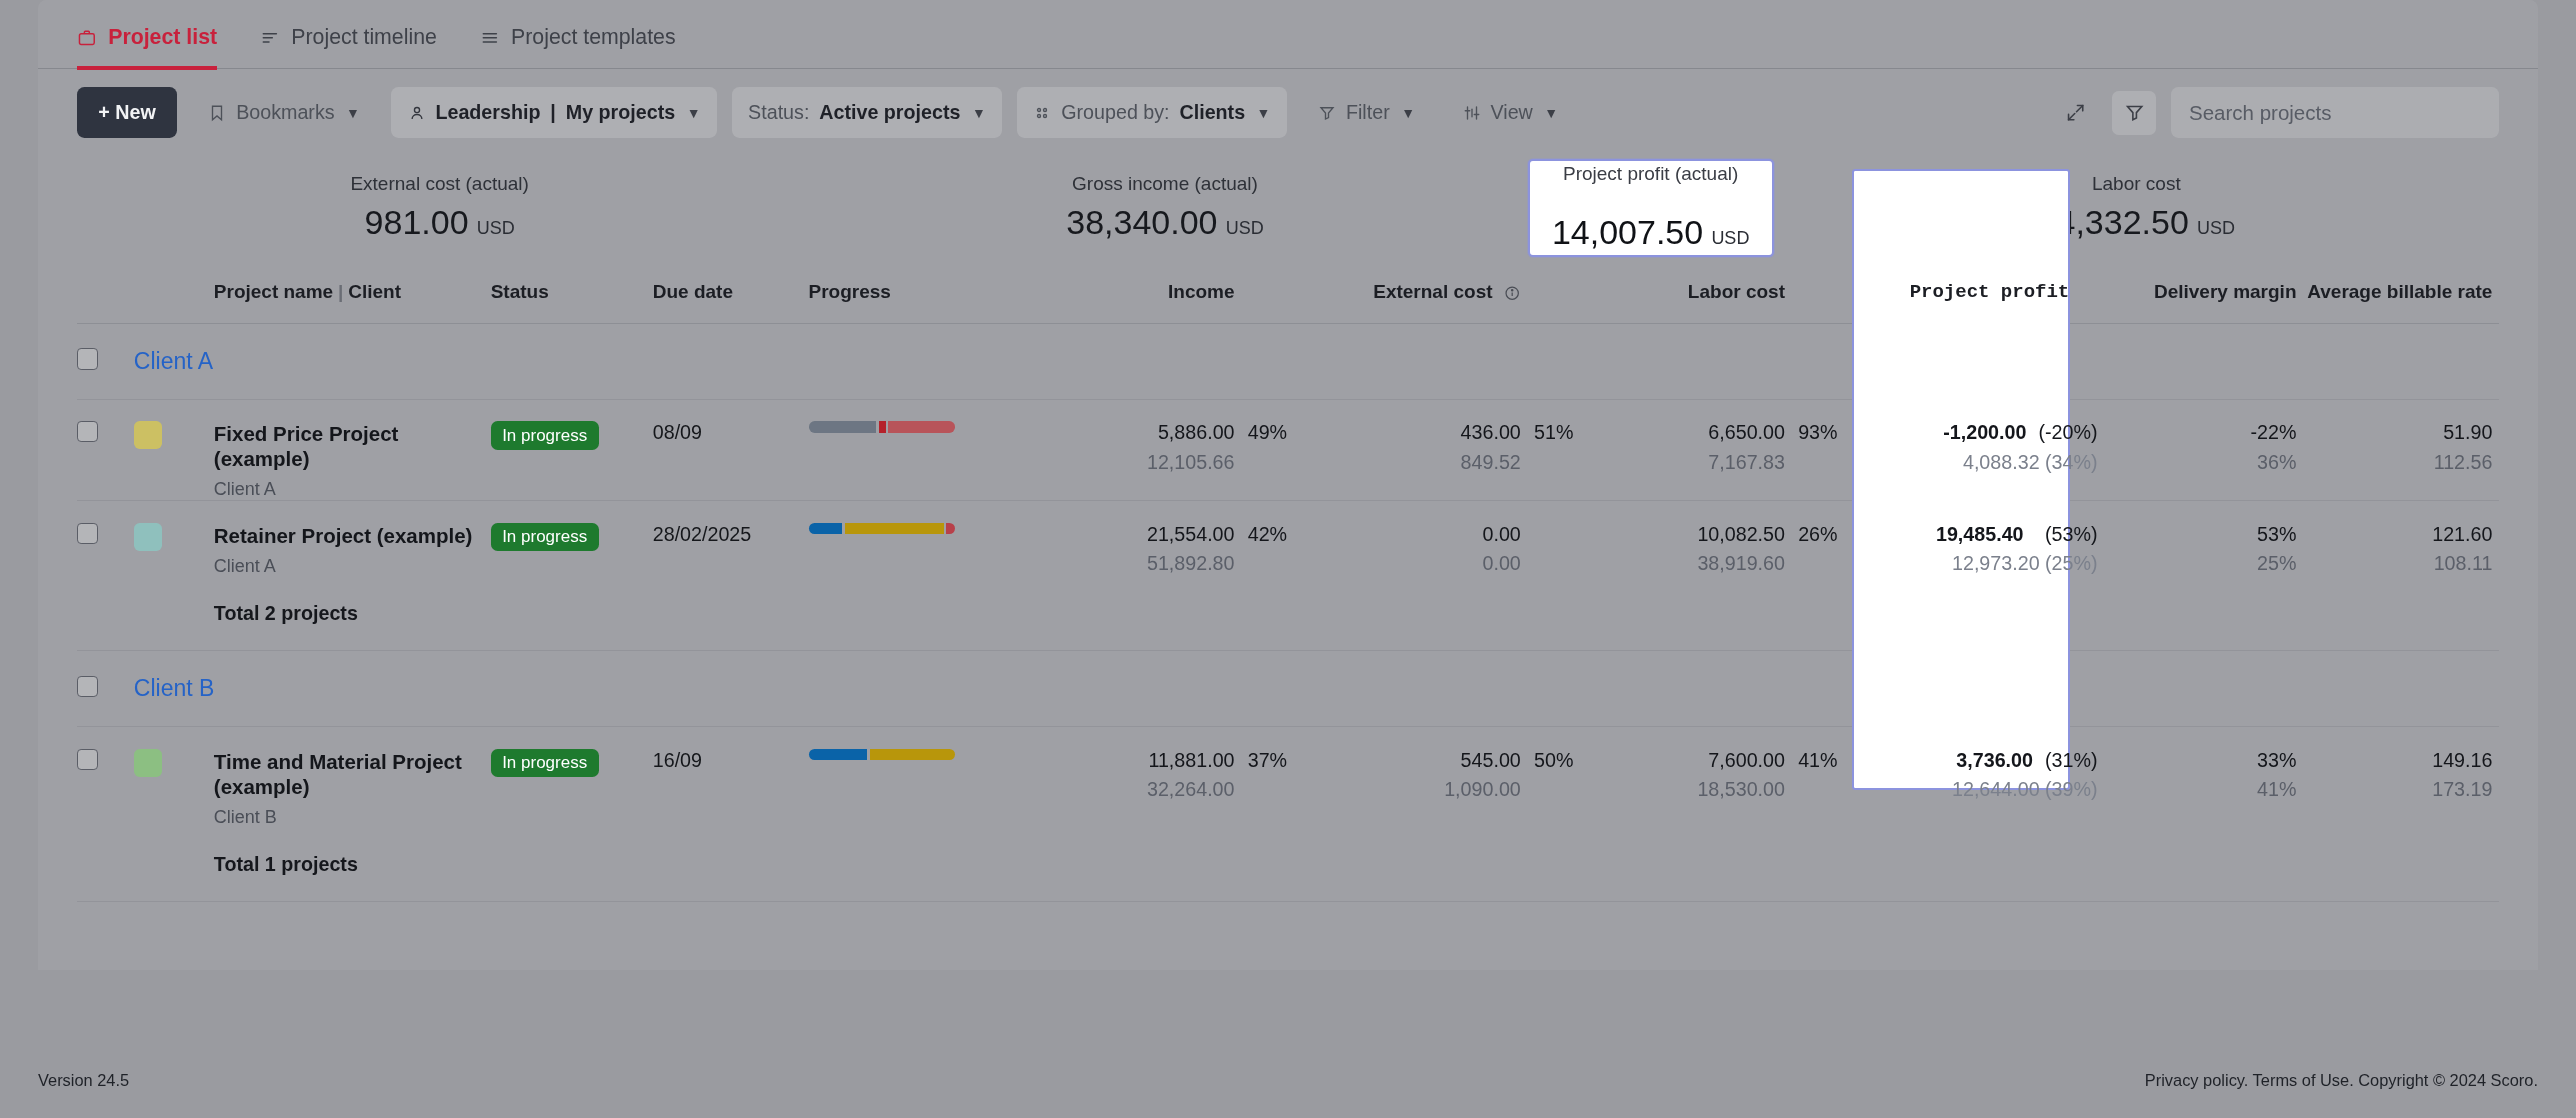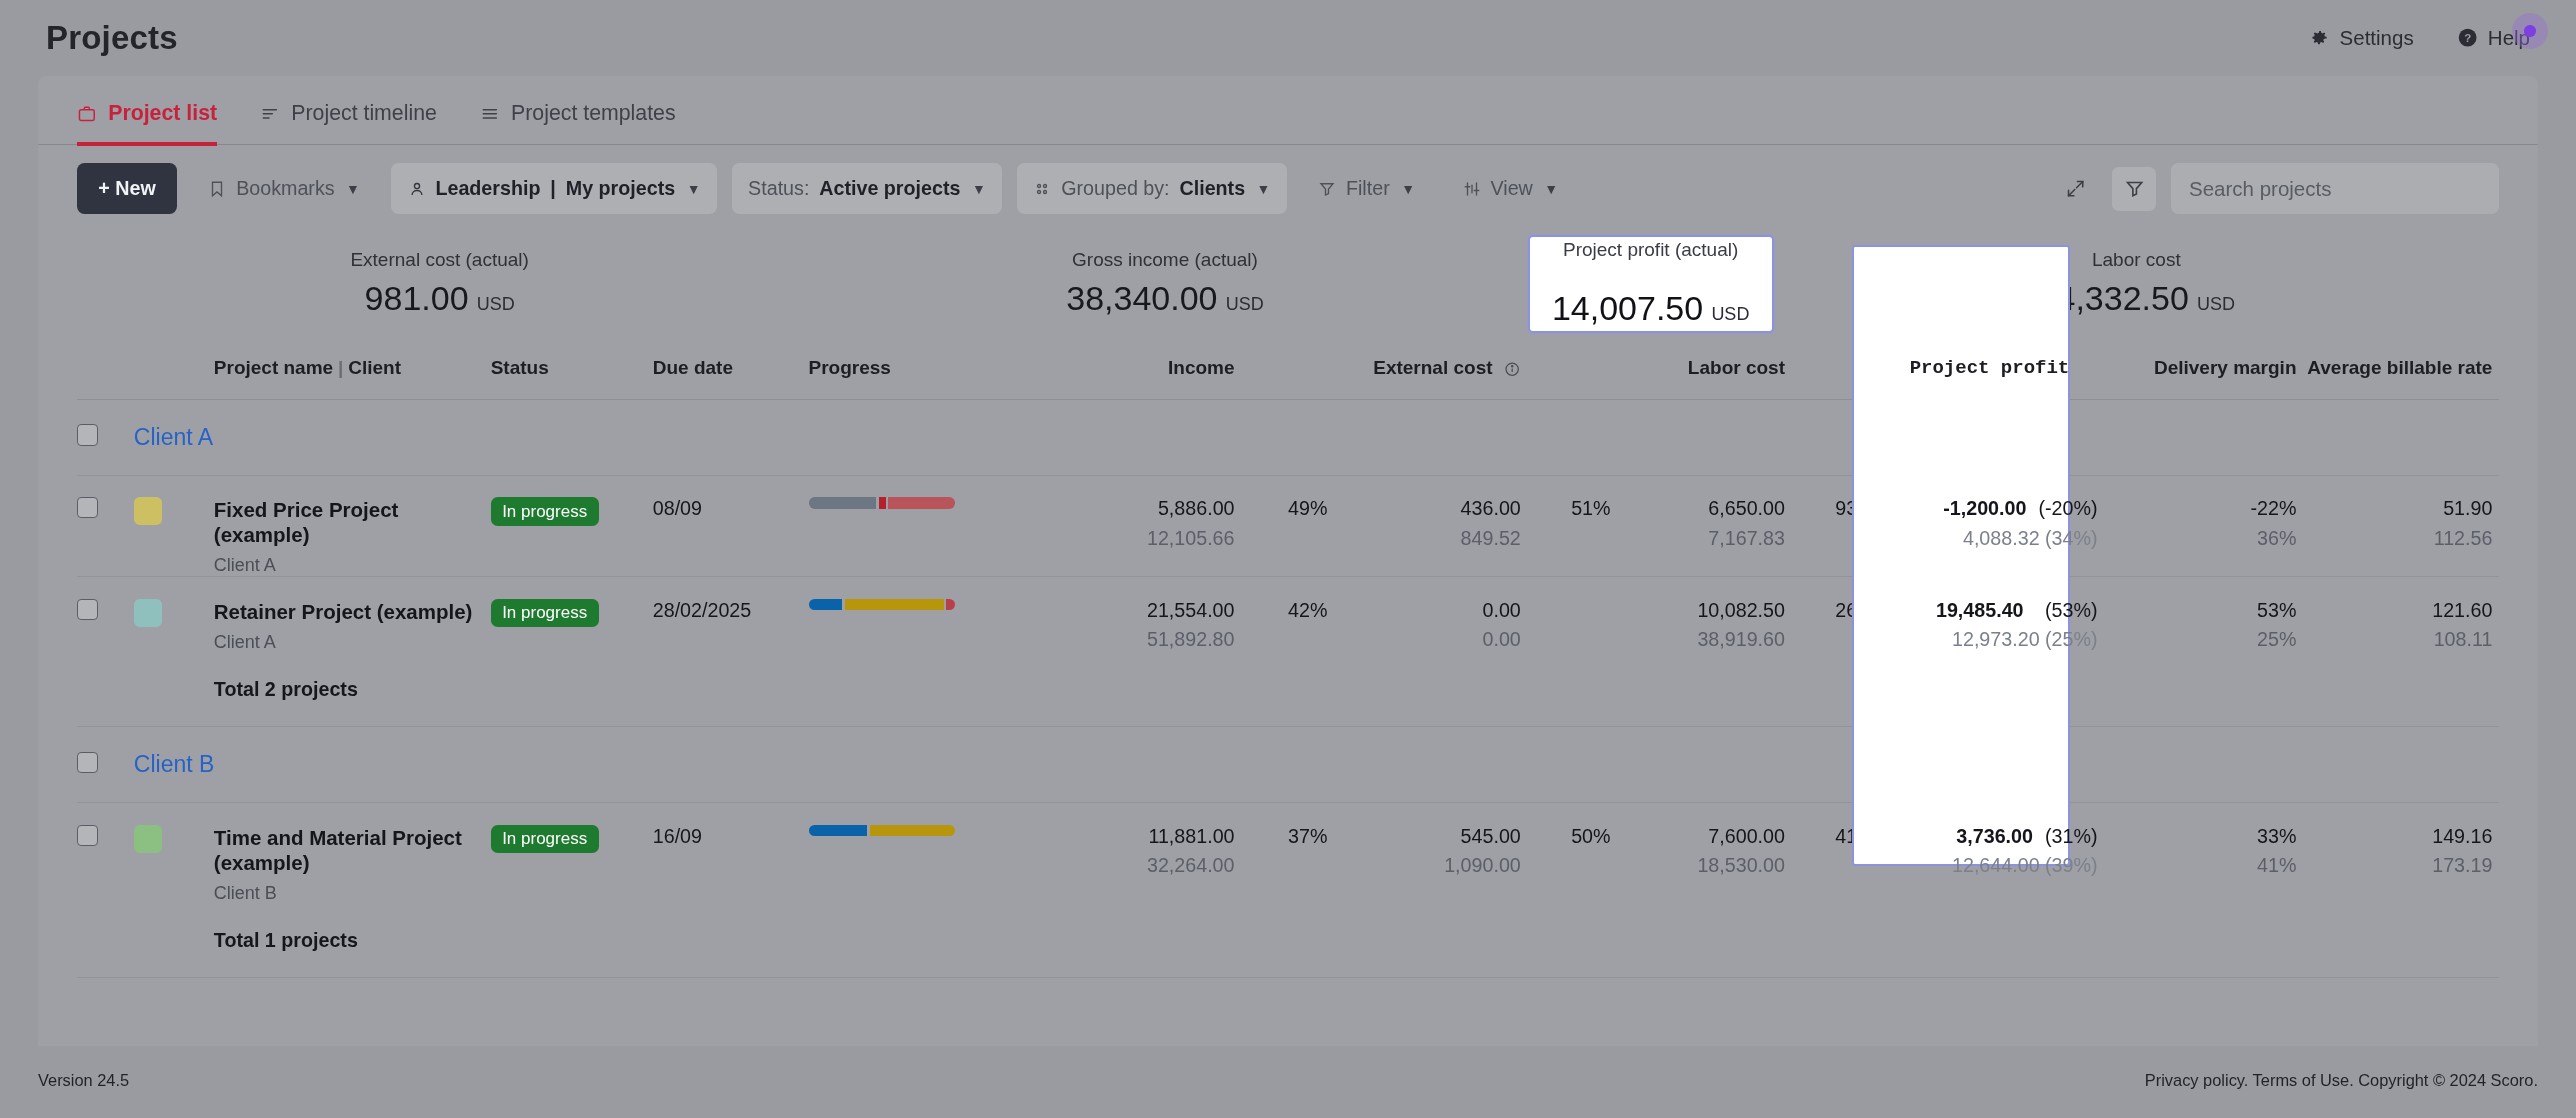--- a/index.html
+++ b/index.html
@@ -134,21 +134,21 @@
   }
   .due { font-size: 19.7px; color: #15171b; }
 
   .progress { display: flex; align-items: center; gap: 2.5px; height: 11.5px; width: 146px; }
   .progress span { height: 11.5px; display: block; }
   .progress span:first-child { border-radius: 5.7px 0 0 5.7px; }
   .progress span:last-child { border-radius: 0 5.7px 5.7px 0; }
 
   .num { text-align: right; padding-right: 6.6px; font-size: 19.7px; color: #14161b; font-weight: 400; }
   .num .sub { display: block; color: #5b5f69; margin-top: 6.6px; }
-  .pct { text-align: right; font-size: 19.7px; color: #14161b; padding-left: 6.6px; }
+  .pct { text-align: left; font-size: 19.7px; color: #14161b; padding-left: 6.6px; }
 
   
   .hl-col {
     position: absolute; left: 1814px; top: -92px; width: 218px; height: 621px;
     background: #ffffff; border: 2.5px solid #8c93de; border-radius: 3.3px; z-index: 2;
   }
   .hl-cell { position: relative; z-index: 3; }
   .hl-cell .num-inner { position: relative; z-index: 3; }
   .profit-main { font-weight: 700; }
   .profit-sub { color: #7b808c; display: block; margin-top: 6.6px; }
@@ -158,46 +158,20 @@
     position: absolute; bottom: 0; left: 0; right: 0; height: 76px;
     display: flex; align-items: center; padding: 0 38px; font-size: 16.4px; color: #1f2228;
   }
   .footer .right { margin-left: auto; }
 </style>
 </head>
 <body>
 
 <div class="page">
 
-  <div class="topbar">
-    <div class="page-title">Projects</div>
-    <div class="topbar-right">
-      <div class="topbar-link">
-        <span class="ico">
-          <svg width="21.3" height="21.3" viewBox="0 0 24 24" fill="#2b2d34">
-            <path d="M12 8a4 4 0 100 8 4 4 0 000-8zm0 6a2 2 0 110-4 2 2 0 010 4z"></path>
-            <path d="M21 12.9v-1.8l-2-.5a7.4 7.4 0 00-.6-1.5l1.1-1.7-1.3-1.3-1.7 1.1a7.4 7.4 0 00-1.5-.6l-.5-2h-1.8l-.5 2a7.4 7.4 0 00-1.5.6L7.8 6.1 6.5 7.4l1.1 1.7a7.4 7.4 0 00-.6 1.5l-2 .5v1.8l2 .5c.15.53.35 1.03.6 1.5l-1.1 1.7 1.3 1.3 1.7-1.1c.47.25.97.45 1.5.6l.5 2h1.8l.5-2c.53-.15 1.03-.35 1.5-.6l1.7 1.1 1.3-1.3-1.1-1.7c.25-.47.45-.97.6-1.5l2-.5z"></path>
-          </svg>
-        </span>
-        <span>Settings</span>
-      </div>
-      <div class="topbar-link">
-        <span class="ico">
-          <svg width="21.3" height="21.3" viewBox="0 0 24 24" style="font-size:25px">
-            <circle cx="12" cy="12" r="10" fill="#2b2d34"></circle>
-            <text x="12" y="17" font-size="13" font-weight="bold" fill="#9a9ba0" text-anchor="middle" font-family="Liberation Sans, sans-serif">?</text>
-          </svg>
-        </span>
-        <span>Help</span>
-      </div>
-      <div class="cursor-dot">
-          <i></i>
-        </div>
-    </div>
-  </div>
 
   <div class="card">
 
     <div class="tabs">
       <div class="tab active">
         <span class="ico">
           <svg width="19.7" height="19.7" viewBox="0 0 24 24" fill="none" stroke="#c8213c" stroke-width="1.8">
             <rect x="3" y="7" width="18" height="13" rx="2"></rect>
             <path d="M9 7V5a1 1 0 011-1h4a1 1 0 011 1v2"></path>
           </svg>

